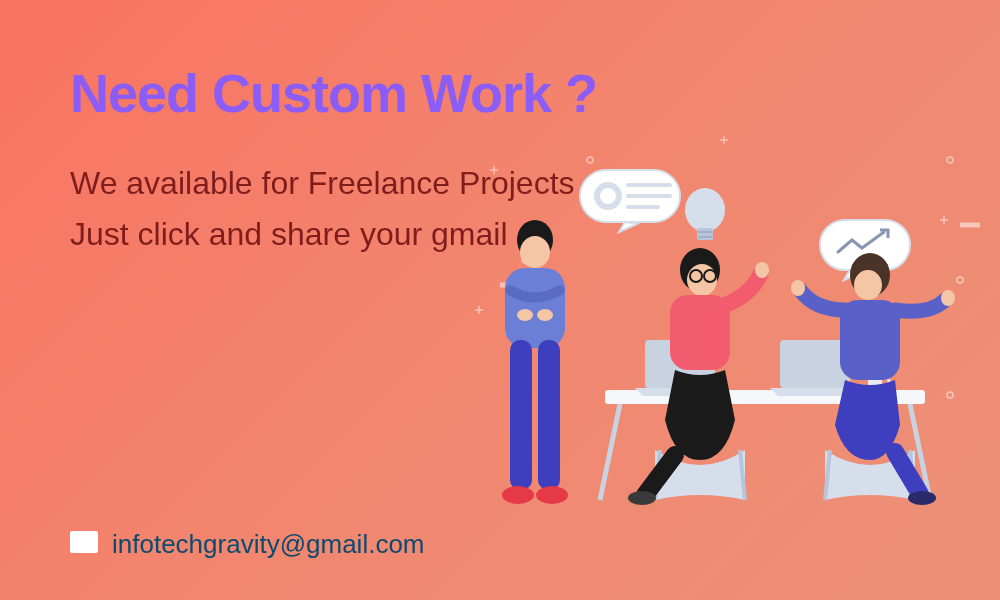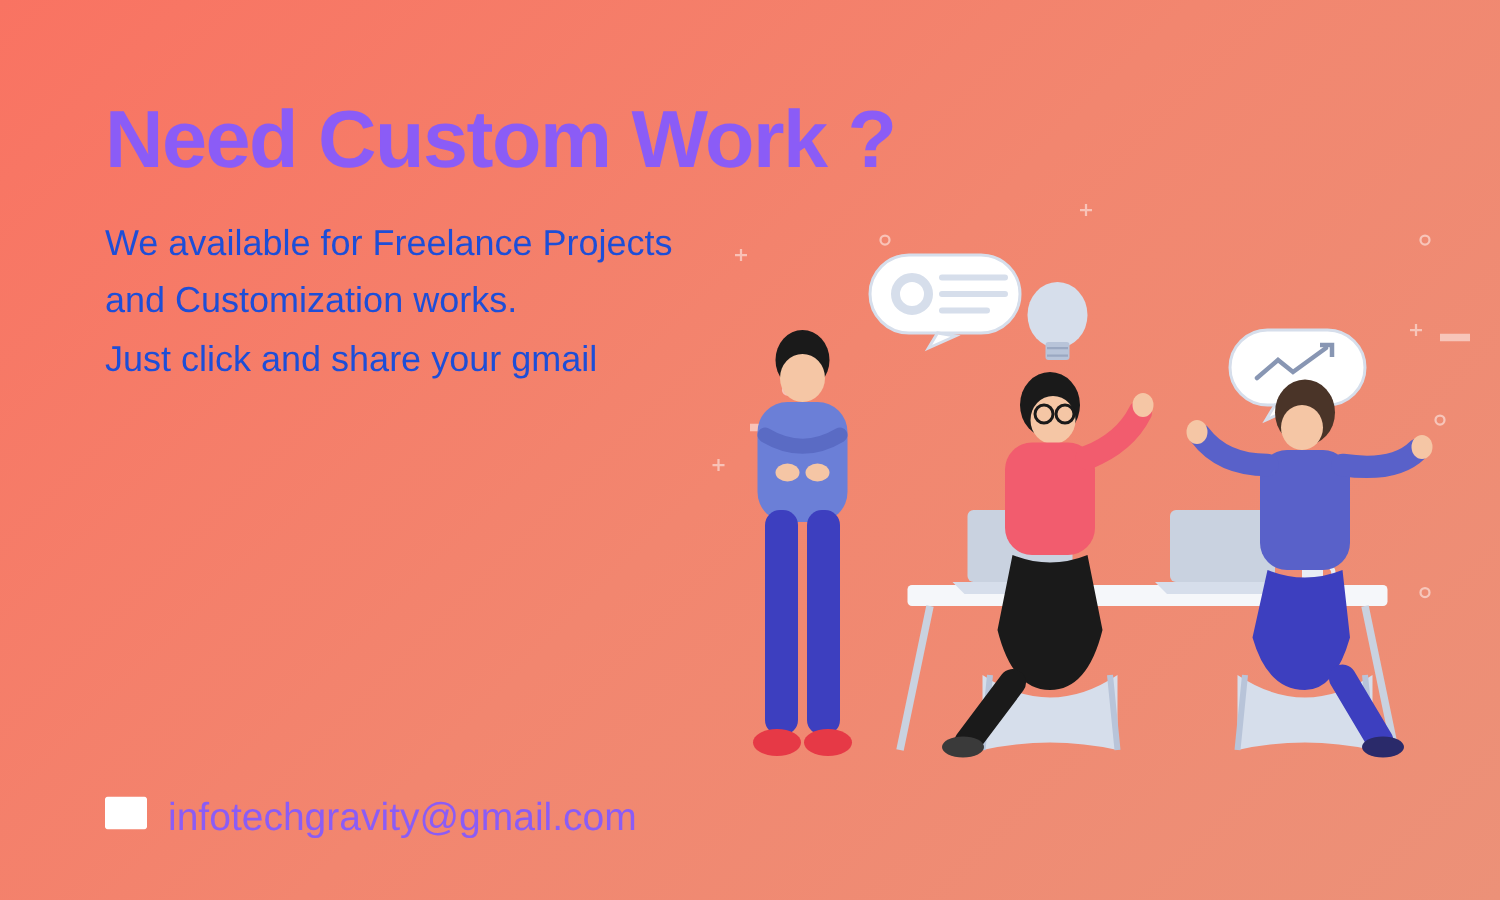--- a/index.html
+++ b/index.html
@@ -15,55 +15,54 @@
       position: absolute;
       top: 62px;
       left: 70px;
       color: #8b5cf6;
       font-size: 54px;
       font-weight: 800;
       letter-spacing: -1px;
     }
     .subtext {
       position: absolute;
-      top: 144px;
+      top: 158px;
       left: 70px;
-      color: #1d4ed8;
-      font-size: 24px;
+      color: #7f1d1d;
+      font-size: 32px;
       font-weight: 500;
       line-height: 1.6;
     }
     .contact {
       position: absolute;
       bottom: 40px;
       left: 70px;
       display: flex;
       align-items: center;
       gap: 14px;
-      color: #8b5cf6;
+      color: #0c4a6e;
       font-size: 26px;
       font-weight: 500;
     }
     .contact svg { width: 28px; height: 22px; fill: #fff; }
     .illustration {
       position: absolute;
       right: 20px;
       bottom: 90px;
       width: 530px;
       height: 380px;
     }
   </style>
 </head>
 <body>
 
 <h1 class="heading">Need Custom Work ?</h1>
 
 <div class="subtext">
   <div>We available for Freelance Projects</div>
-  <div>and Customization works.</div>
   <div>Just click and share your gmail</div>
 </div>
 
 <div class="contact">
   <span>
     <svg viewBox="0 0 28 22">
         <path d="M2 0h24c1.1 0 2 .9 2 2v18c0 1.1-.9 2-2 2H2c-1.1 0-2-.9-2-2V2C0 .9.9 0 2 0zm24 4.5L14 12 2 4.5V2l12 7.5L26 2v2.5z"></path>
       </svg>
   </span>
   <span>infotechgravity@gmail.com</span>

